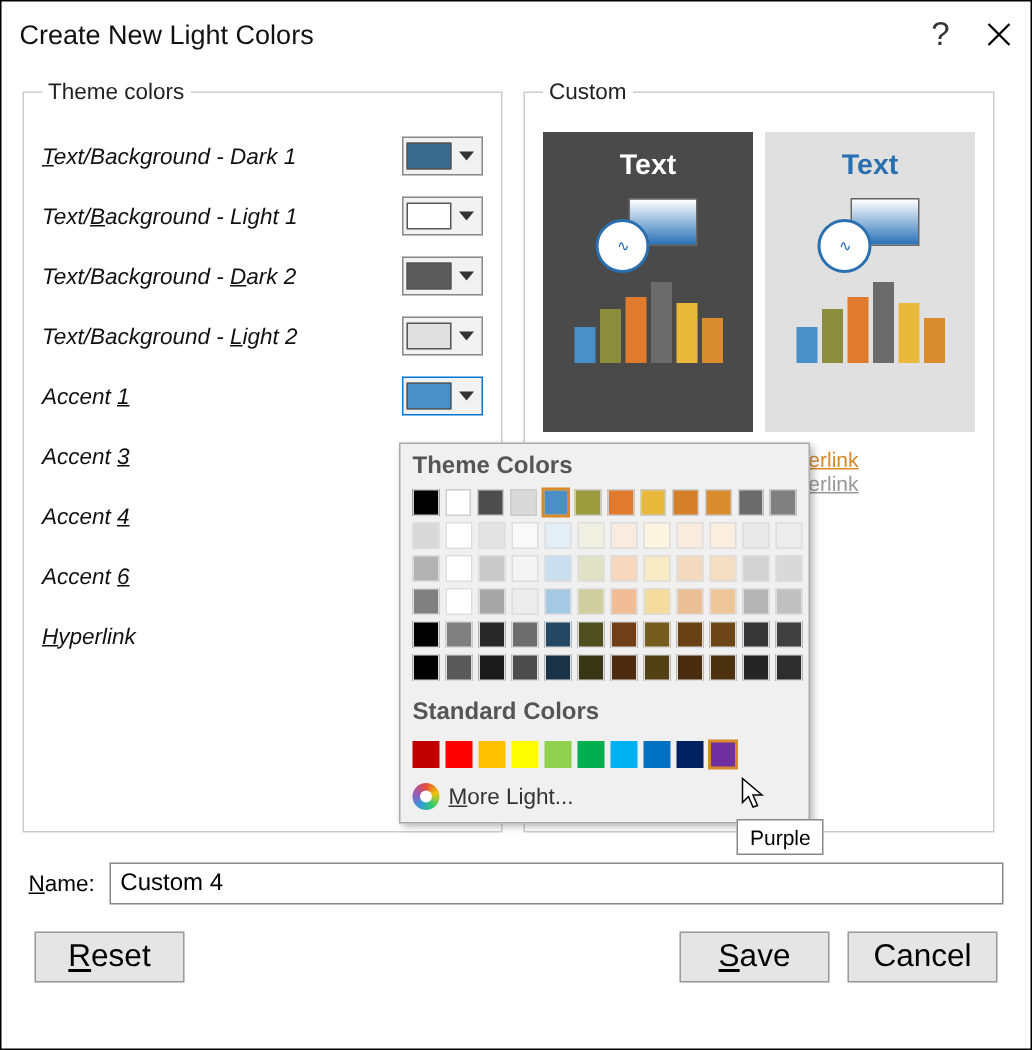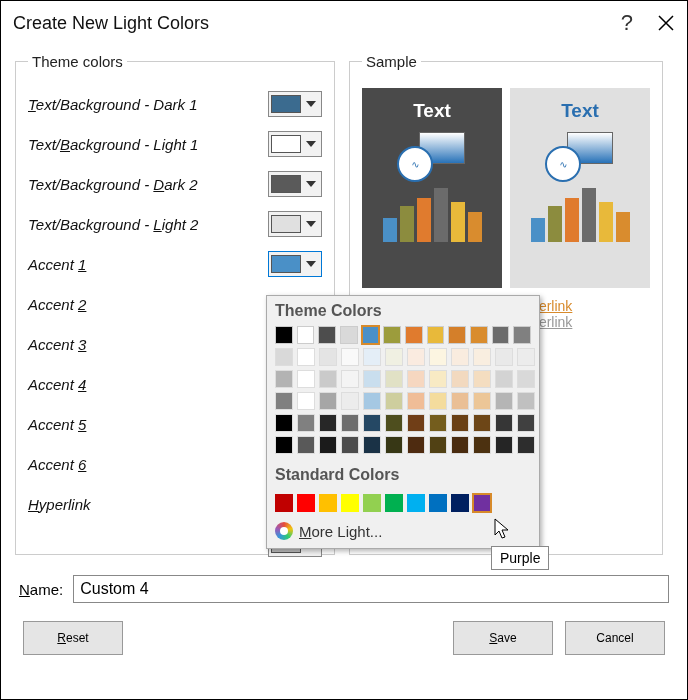--- a/index.html
+++ b/index.html
@@ -22,21 +22,21 @@
 .slot .label u { text-decoration: underline; }
 .slot .swatch-btn { margin-left: auto; width: 54px; height: 26px; border: 1px solid #888; background: #f2f2f2; display: flex; align-items: center; padding: 2px; cursor: default; }
 .slot .swatch-btn .sw { width: 30px; height: 18px; border: 1px solid #555; }
 .slot .swatch-btn .caret { margin-left: auto; width: 0; height: 0; border-left: 5px solid transparent; border-right: 5px solid transparent; border-top: 6px solid #333; margin-right: 3px; }
 .sw-current { border: 1px solid #0078d7 !important; }
 .nameRow { display: flex; align-items: center; margin: 20px 0 10px 0; gap: 10px; padding: 0 4px; }
 .nameRow .lbl { font-size: 15px; }
 .nameRow input { flex: 1; font-size: 16px; padding: 4px 6px; border: 1px solid #888; }
 .btnRow { display: flex; gap: 12px; padding: 8px 8px 12px 8px; }
 .flexspacer { flex: 1; }
-.btn { width: 100px; height: 34px; border: 1px solid #999; background: #e5e5e5; font-size: 12px; display:flex; align-items:center; justify-content:center; cursor: default; }
+.btn { width: 100px; height: 34px; border: 1px solid #999; background: #e5e5e5; font-size: 21px; display:flex; align-items:center; justify-content:center; cursor: default; }
 
 
 .samples { display: flex; gap: 8px; margin-top: 8px; position: relative; text-align: center; }
 .sampCard { width: 140px; height: 200px; display: flex; flex-direction: column; align-items: center; padding: 12px 6px 6px 6px; }
 .sampDark { background: #4a4a4a; }
 .sampLight { background: #e0e0e0; }
 .sampTitle { font-weight: bold; font-size: 19px; }
 .sampDark .sampTitle { color: #fff; }
 .sampLight .sampTitle { color: #2a6fb0; }
 .shapeBox { position: relative; width: 70px; height: 48px; margin-top: 10px; }
@@ -113,48 +113,42 @@
               </div>
             </div>
             <div class="slot">
               <span class="label">Accent <u>1</u></span>
               <div class="swatch-btn sw-current">
                 <div class="sw" style="background: rgb(74, 144, 199);"></div>
                 <div class="caret"></div>
               </div>
             </div>
             <div class="slot">
-              <span class="label">Accent <u>2</u></span>
-            </div>
-            <div class="slot">
               <span class="label">Accent <u>3</u></span>
             </div>
             <div class="slot">
               <span class="label">Accent <u>4</u></span>
-            </div>
-            <div class="slot">
-              <span class="label">Accent <u>5</u></span>
             </div>
             <div class="slot">
               <span class="label">Accent <u>6</u></span>
             </div>
             <div class="slot">
               <span class="label"><u>H</u>yperlink</span>
             </div>
             <div class="slot">
               <div class="swatch-btn">
                 <div class="sw" style="background: rgb(189, 189, 189);"></div>
                 <div class="caret"></div>
               </div>
             </div>
           </div>
   </fieldset>
 
   <fieldset class="group sample-group">
-    <legend>Sample</legend>
+    <legend>Custom</legend>
     <div class="samples">
       <div class="sampCard sampDark">
         <div class="sampTitle">Text</div>
         <div class="shapeBox">
                 <div class="rect"></div>
                 <div class="circ">∿</div>
               </div>
         <div class="bars" id="barsDark">
                 <div style="height: 24px; background: rgb(74, 144, 199);"></div>
                 <div style="height: 36px; background: rgb(140, 140, 62);"></div>

